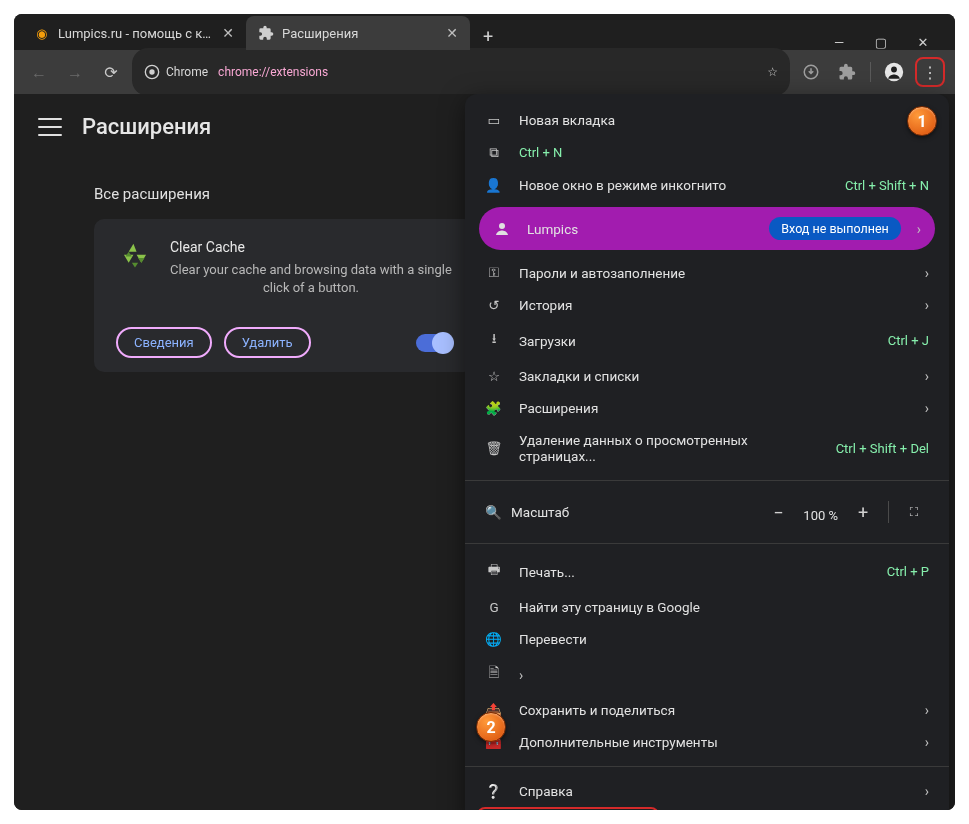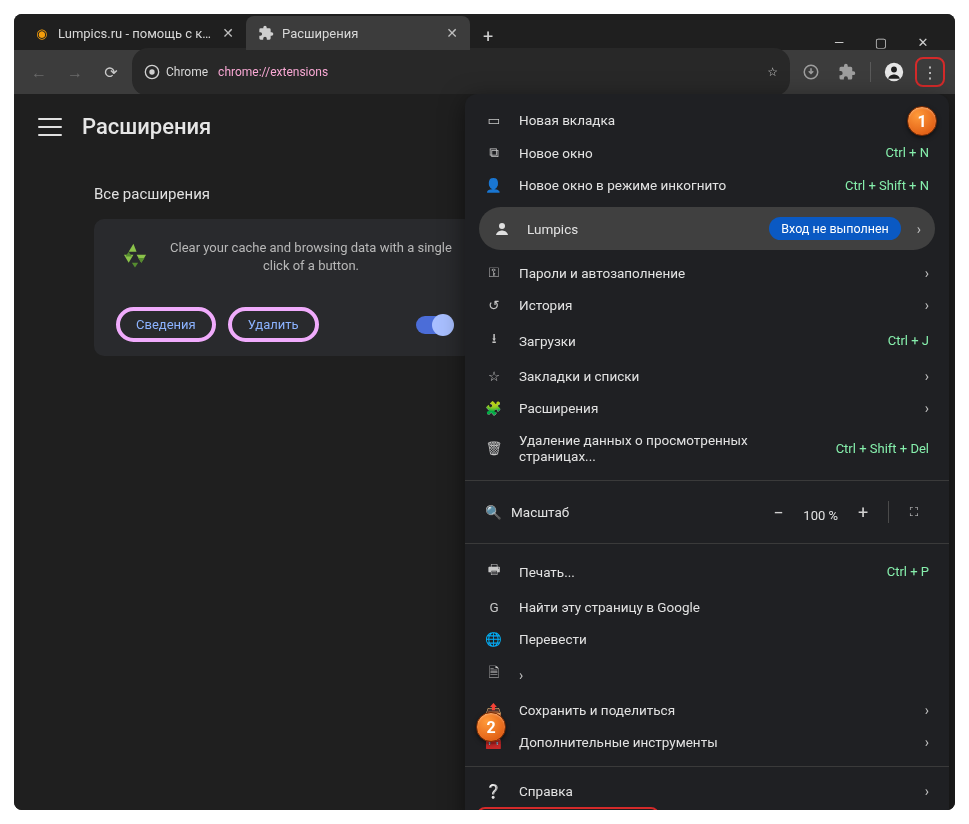--- a/index.html
+++ b/index.html
@@ -36,32 +36,32 @@
 .burger { width:24px; height:18px; display:flex; flex-direction:column; justify-content:space-between; }
 .burger span { height:2px; background:#e0e0e0; border-radius:1px; }
 .page-title { font-size:22px; font-weight:500; }
 .section-title { padding:26px 80px 16px; font-size:15px; color:#e0e0e0; }
 .ext-card { margin:0 80px; background:#292a2d; border-radius:10px; padding:20px 22px 14px; width:380px; }
 .ext-top { display:flex; gap:16px; }
 .recycle { width:38px; height:38px; flex-shrink:0; }
 .ext-name { font-size:14px; color:#e8e8e8; margin-bottom:6px; }
 .ext-desc { font-size:13px; color:#b8b8b8; line-height:1.4;text-align:center; }
 .ext-bottom { display:flex; align-items:center; gap:12px; margin-top:30px; }
-.pill { padding:6px 16px; border:4px solid #f0abfc; border-radius:18px; font-size:13px; color:#8cb3ff; background:transparent; }
+.pill { padding:6px 16px; border:2px solid #f0abfc; border-radius:18px; font-size:13px; color:#8cb3ff; background:transparent; }
 .toggle { margin-left:auto; width:36px; height:18px; background:#4b6dd8; border-radius:9px; position:relative; }
 .toggle::after { content:""; position:absolute; right:-2px; top:-2px; width:22px; height:22px; background:#a8bfff; border-radius:50%; }
 
 
 .menu { position:absolute; top:80px; right:6px; width:484px; background:#1f2023; border-radius:12px; padding:10px 0; box-shadow:0 6px 24px rgba(0,0,0,0.5); z-index:50; }
 .mi { display:flex; align-items:center; padding:8px 20px; color:#e2e2e2; font-size:13.5px; gap:16px; position:relative; }
 .mi .ic { width:18px; text-align:center; color:#c7c7c7; }
 .mi .lbl { flex:1; }
 .mi .kb { color:#86efac; font-size:13px; }
 .mi .chev { color:#c0c0c0; font-size:14px; }
-.mi.prof { background:#404040; border-radius:22px; margin:6px 14px; padding:10px 14px; }
+.mi.prof { background:#a21caf; border-radius:22px; margin:6px 14px; padding:10px 14px; }
 .mi.prof .badge { background:#0a59c3; color:#fff; padding:4px 12px; border-radius:14px; font-size:12.5px; }
 .mi.zoom { gap:0; }
 .mi.zoom .zc { margin-left:auto; display:flex; align-items:center; gap:0; }
 .zbtn { width:30px; height:30px; display:flex; align-items:center; justify-content:center; color:#d0d0d0; border-radius:50%; font-size:18px; }
 .zval { padding:0 10px; font-size:13px;margin-top:7px; }
 .zsep { width:1px; height:22px; background:#4a4a4a; margin:0 10px; }
 .msep { height:1px; background:#3a3a3a; margin:8px 0; }
 .mi.highlight-settings { position:relative; }
 .mi.highlight-settings::before { content:""; position:absolute; left:12px; right:290px; top:0; bottom:0; border:2.5px solid #d42a2a; border-radius:8px; pointer-events:none; }
 
@@ -157,39 +157,39 @@
                 <path d="M10 20l6 10 6-10z"></path>
               </g>
               <g fill="#558b2f">
                 <path d="M16 16l4 6-8 0z"></path>
                 <path d="M32 30l-4-6 8 0z"></path>
                 <path d="M24 36l-4-6 8 0z"></path>
               </g>
             </svg>
         </div>
         <div>
+          <div class="ext-name">Clear Cache</div>
           <div class="ext-desc">Clear your cache and browsing data with a single click of a button.</div>
         </div>
       </div>
       <div class="ext-bottom">
         <button class="pill">Сведения</button>
         <button class="pill">Удалить</button>
         <div class="toggle"></div>
       </div>
     </div>
   </div>
 
   <div class="menu">
     <div class="mi">
         <span class="ic">▭</span>
         <span class="lbl">Новая вкладка</span>
       </div>
     <div class="mi">
         <span class="ic">⧉</span>
-        <span class="lbl">Новое окно</span>
         <span class="kb">Ctrl + N</span>
       </div>
     <div class="mi">
         <span class="ic">👤</span>
         <span class="lbl">Новое окно в режиме инкогнито</span>
         <span class="kb">Ctrl + Shift + N</span>
       </div>
 
     <div class="mi prof">
       <span class="ic">

